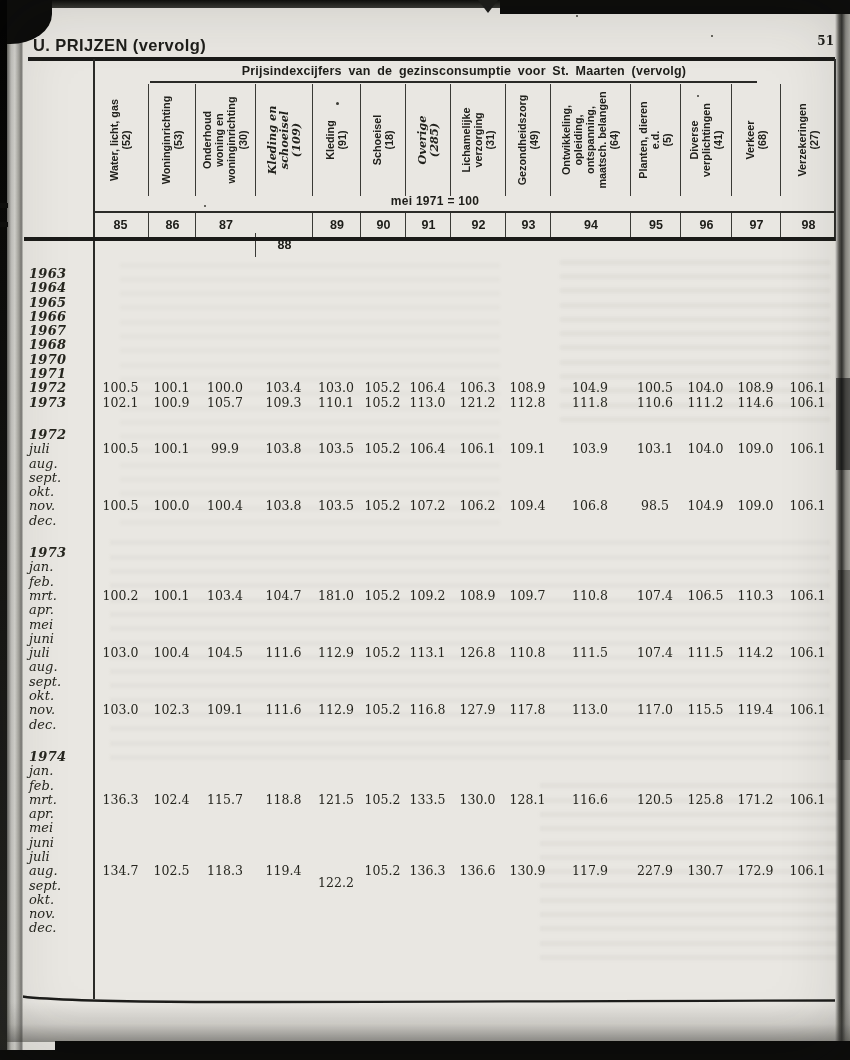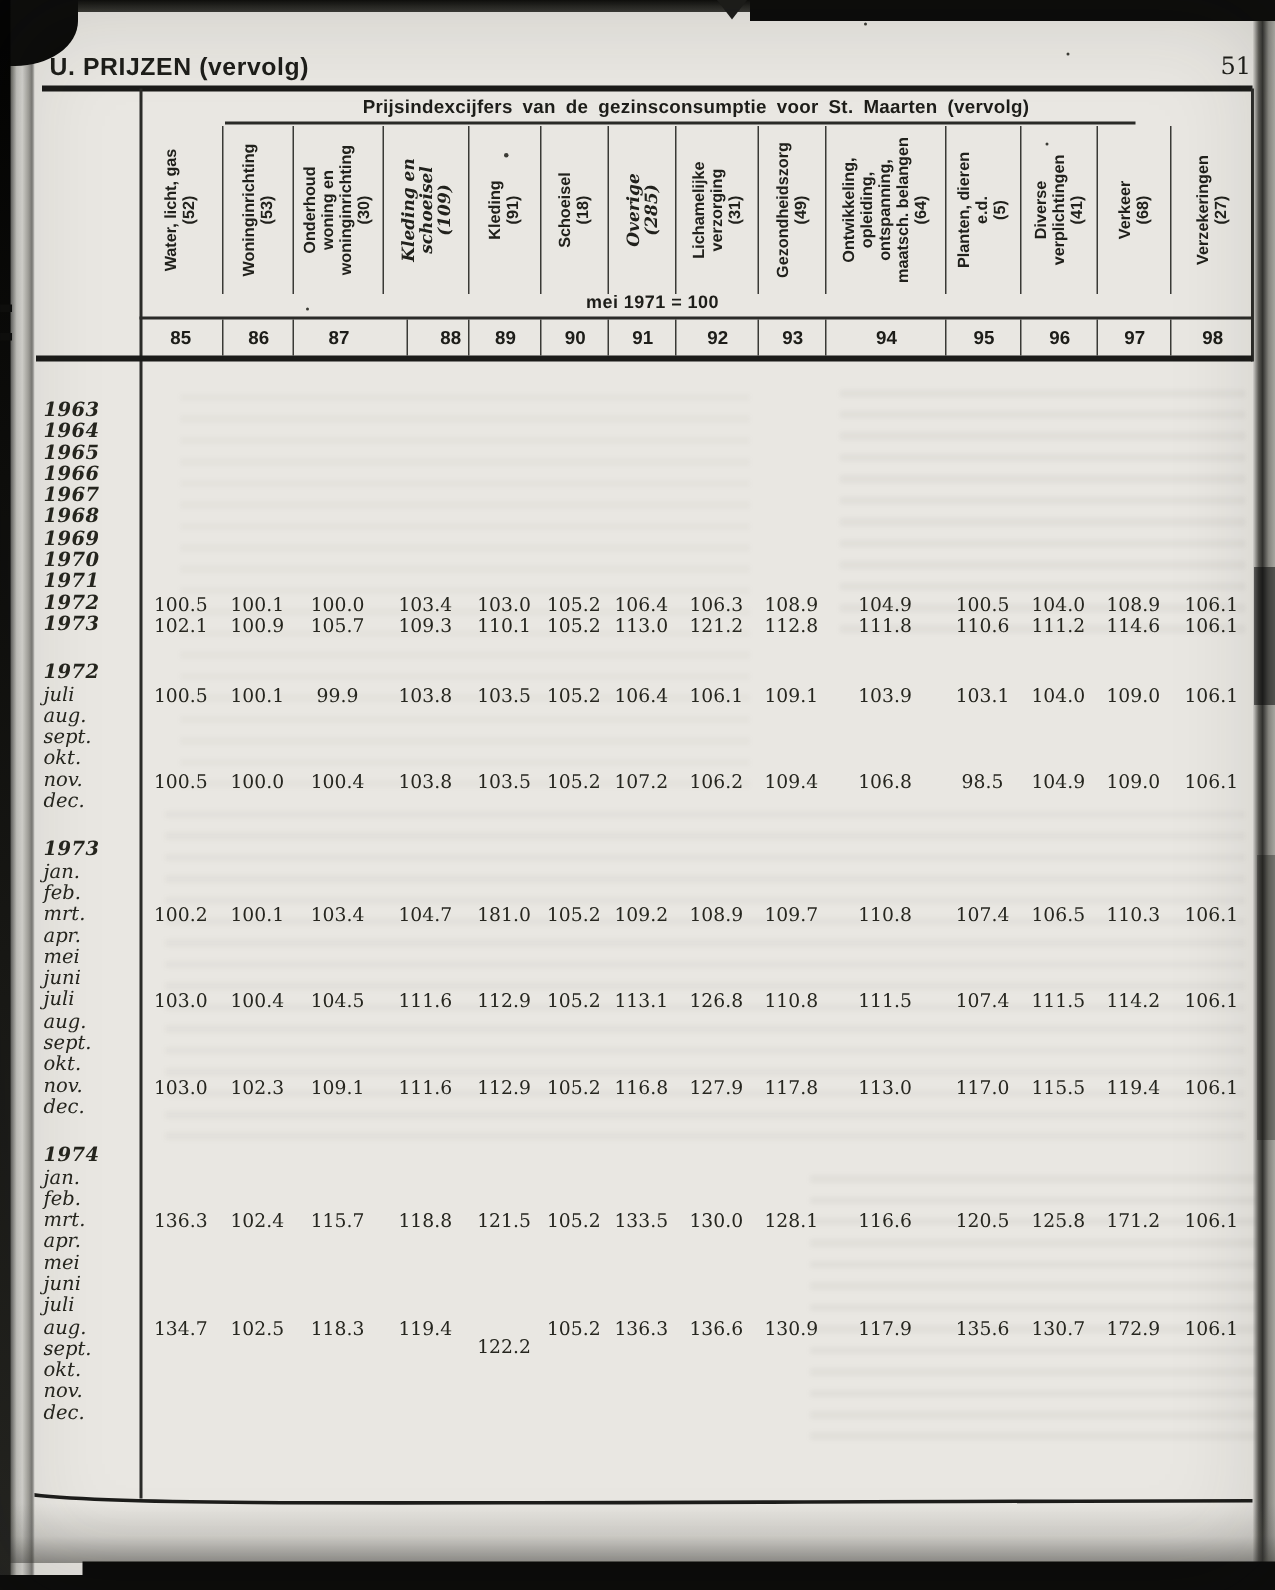--- a/index.html
+++ b/index.html
@@ -29,21 +29,21 @@
   .ltick{position:absolute;left:0;width:8px;height:5px;background:#0c0c0b;z-index:5;}
   .speck{position:absolute;border-radius:50%;background:#3b3b35;z-index:3;}
   .ghost{position:absolute;z-index:1;filter:blur(1.4px);pointer-events:none;}
   .g1{left:560px;top:252px;width:270px;height:170px;background:repeating-linear-gradient(0deg,rgba(100,98,86,.06) 0 5px,rgba(0,0,0,0) 5px 14.3px);}
   .g2{left:110px;top:540px;width:720px;height:220px;background:repeating-linear-gradient(0deg,rgba(100,98,86,.045) 0 5px,rgba(0,0,0,0) 5px 14.3px);}
   .g3{left:540px;top:775px;width:300px;height:185px;background:repeating-linear-gradient(0deg,rgba(100,98,86,.055) 0 5px,rgba(0,0,0,0) 5px 14.3px);}
   .g4{left:120px;top:255px;width:380px;height:270px;background:repeating-linear-gradient(0deg,rgba(100,98,86,.03) 0 5px,rgba(0,0,0,0) 5px 14.3px);}
 
   
   .ptitle{position:absolute;left:33px;top:36px;font-family:Liberation Sans, sans-serif;font-weight:bold;font-size:16.5px;letter-spacing:.4px;color:#1e1e1a;z-index:2;}
-  .pnum{position:absolute;right:16px;top:34px;font-family:"DejaVu Serif",serif;font-weight:normal;font-size:16px;color:#1e1e1a;z-index:2;}
+  .pnum{position:absolute;right:16px;top:34px;font-family:"DejaVu Serif",serif;font-weight:bold;font-size:12px;color:#1e1e1a;z-index:2;}
   .rule-thick-top{position:absolute;left:28px;top:57px;width:807px;height:4px;background:#1b1b19;z-index:2;}
   .vline-left{position:absolute;left:93px;top:59px;width:1.5px;height:940px;background:#2b2b28;z-index:2;}
   .vline-right{position:absolute;left:834px;top:59px;width:1.5px;height:182px;background:#2b2b28;z-index:2;}
 
   #thead{position:absolute;left:93px;top:61px;width:742px;height:180px;z-index:2;}
   .ttitle{position:absolute;left:0;top:3px;width:742px;text-align:center;font-weight:bold;font-size:12.5px;letter-spacing:.2px;word-spacing:3px;color:#1d1d19;}
   .ttitle-underline{position:absolute;left:57px;top:20px;width:607px;height:1.5px;background:#2a2a27;}
   .hcell{position:absolute;top:23px;height:112px;}
   .hcell.sep{border-left:1.2px solid #3a3a36;}
   .vtext{position:absolute;left:50%;top:50%;width:110px;transform:translate(-50%,-50%) rotate(-90deg);
@@ -169,21 +169,21 @@
           <div class="vtext">Verzekeringen
 (27)</div>
         </div>
       </div>
     <div class="basenote">mei 1971 = 100</div>
     <div class="hrule"></div>
     <div id="ncells">
         <div class="ncell" style="left: 0px; width: 55px;">85</div>
         <div class="ncell sep" style="left: 55px; width: 47px;">86</div>
         <div class="ncell sep" style="left: 102px; width: 60px;">87</div>
-        <div class="ncell sep" style="left: 178px; width: 57px;">88</div>
+        <div class="ncell sep" style="left: 162px; width: 57px; margin-top: 20px;">88</div>
         <div class="ncell sep" style="left: 219px; width: 48px;">89</div>
         <div class="ncell sep" style="left: 267px; width: 45px;">90</div>
         <div class="ncell sep" style="left: 312px; width: 45px;">91</div>
         <div class="ncell sep" style="left: 357px; width: 55px;">92</div>
         <div class="ncell sep" style="left: 412px; width: 45px;">93</div>
         <div class="ncell sep" style="left: 457px; width: 80px;">94</div>
         <div class="ncell sep" style="left: 537px; width: 50px;">95</div>
         <div class="ncell sep" style="left: 587px; width: 51px;">96</div>
         <div class="ncell sep" style="left: 638px; width: 49px;">97</div>
         <div class="ncell sep" style="left: 687px; width: 55px;">98</div>
@@ -204,23 +204,20 @@
       <div class="trow">
         <span class="rlabel year">1966</span>
       </div>
       <div class="trow">
         <span class="rlabel year">1967</span>
       </div>
       <div class="trow">
         <span class="rlabel year">1968</span>
       </div>
       <div class="trow">
-        <span class="rlabel year">1969</span>
-      </div>
-      <div class="trow">
         <span class="rlabel year">1970</span>
       </div>
       <div class="trow">
         <span class="rlabel year">1971</span>
       </div>
       <div class="trow">
         <span class="rlabel year">1972</span>
         <span class="dcell" style="left: 0px; width: 55px;">100.5</span>
         <span class="dcell" style="left: 55px; width: 47px;">100.1</span>
         <span class="dcell" style="left: 102px; width: 60px;">100.0</span>
@@ -429,21 +426,21 @@
         <span class="dcell" style="left: 0px; width: 55px;">134.7</span>
         <span class="dcell" style="left: 55px; width: 47px;">102.5</span>
         <span class="dcell" style="left: 102px; width: 60px;">118.3</span>
         <span class="dcell" style="left: 162px; width: 57px;">119.4</span>
         <span class="dcell" style="left: 219px; width: 48px; margin-top: 12px;">122.2</span>
         <span class="dcell" style="left: 267px; width: 45px;">105.2</span>
         <span class="dcell" style="left: 312px; width: 45px;">136.3</span>
         <span class="dcell" style="left: 357px; width: 55px;">136.6</span>
         <span class="dcell" style="left: 412px; width: 45px;">130.9</span>
         <span class="dcell" style="left: 457px; width: 80px;">117.9</span>
-        <span class="dcell" style="left: 537px; width: 50px;">135.6</span>
+        <span class="dcell" style="left: 537px; width: 50px;">227.9</span>
         <span class="dcell" style="left: 587px; width: 51px;">130.7</span>
         <span class="dcell" style="left: 638px; width: 49px;">172.9</span>
         <span class="dcell" style="left: 687px; width: 55px;">106.1</span>
       </div>
       <div class="trow">
         <span class="rlabel month">sept.</span>
       </div>
       <div class="trow">
         <span class="rlabel month">okt.</span>
       </div>

